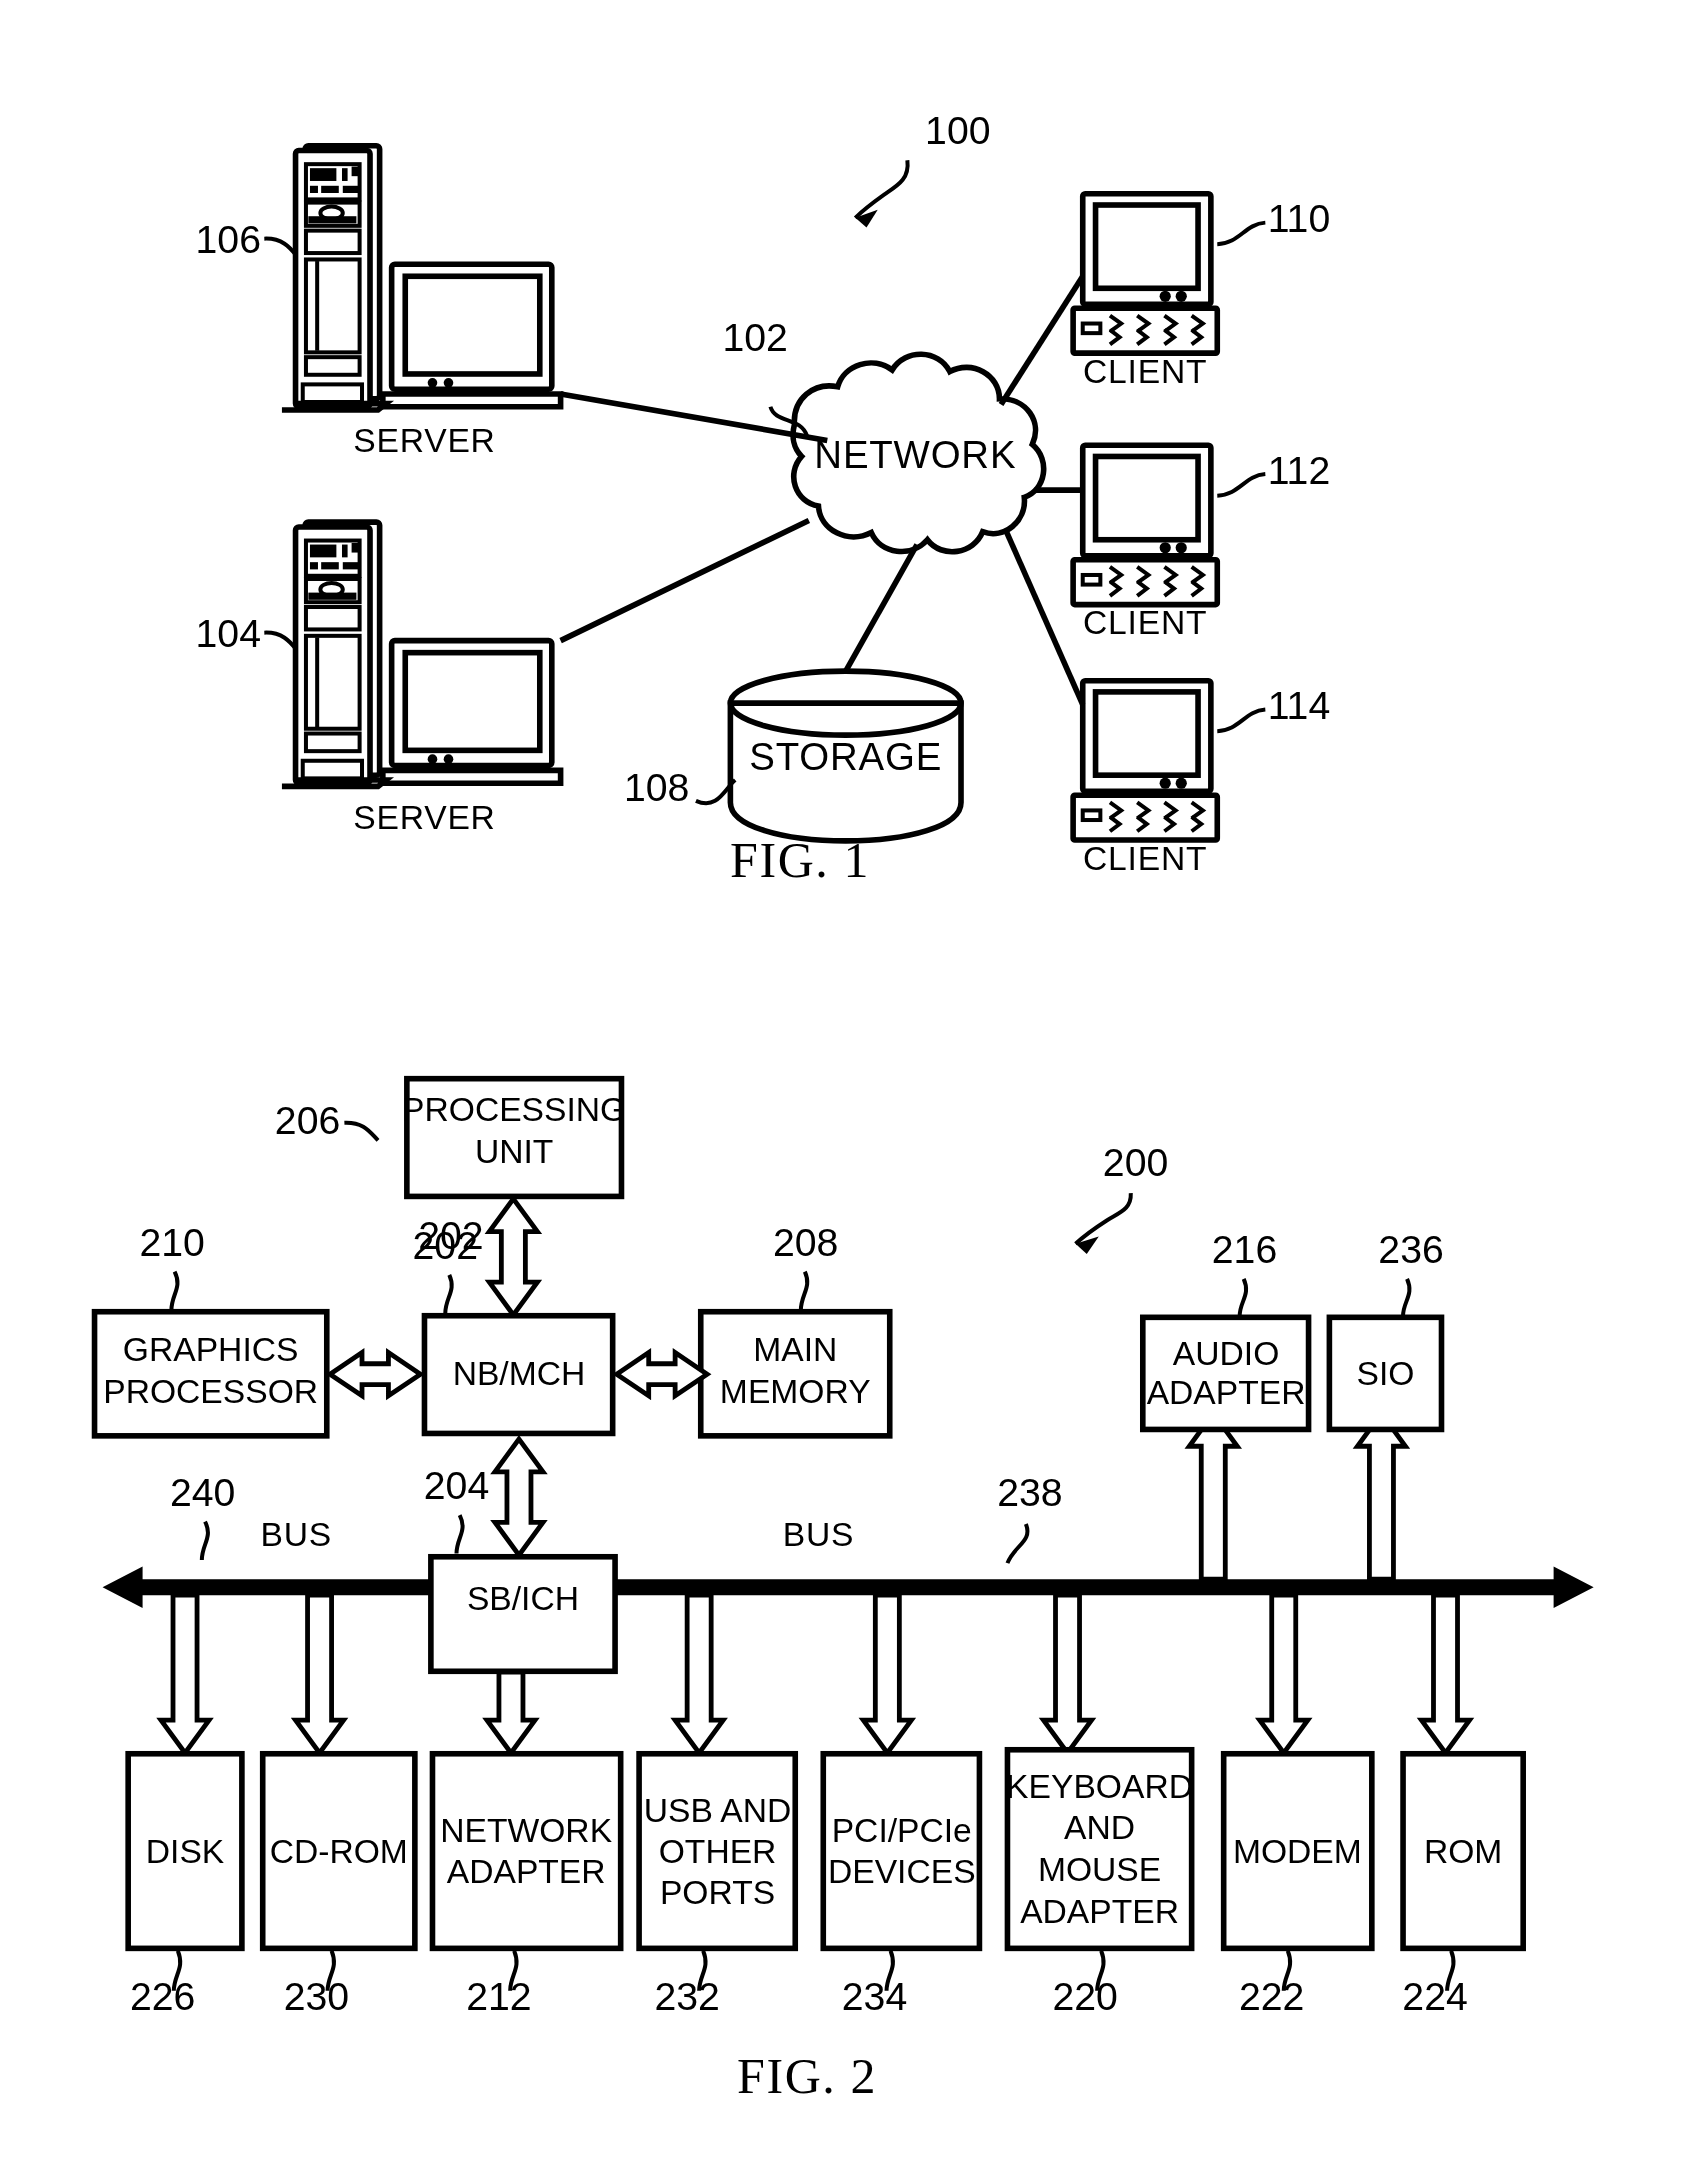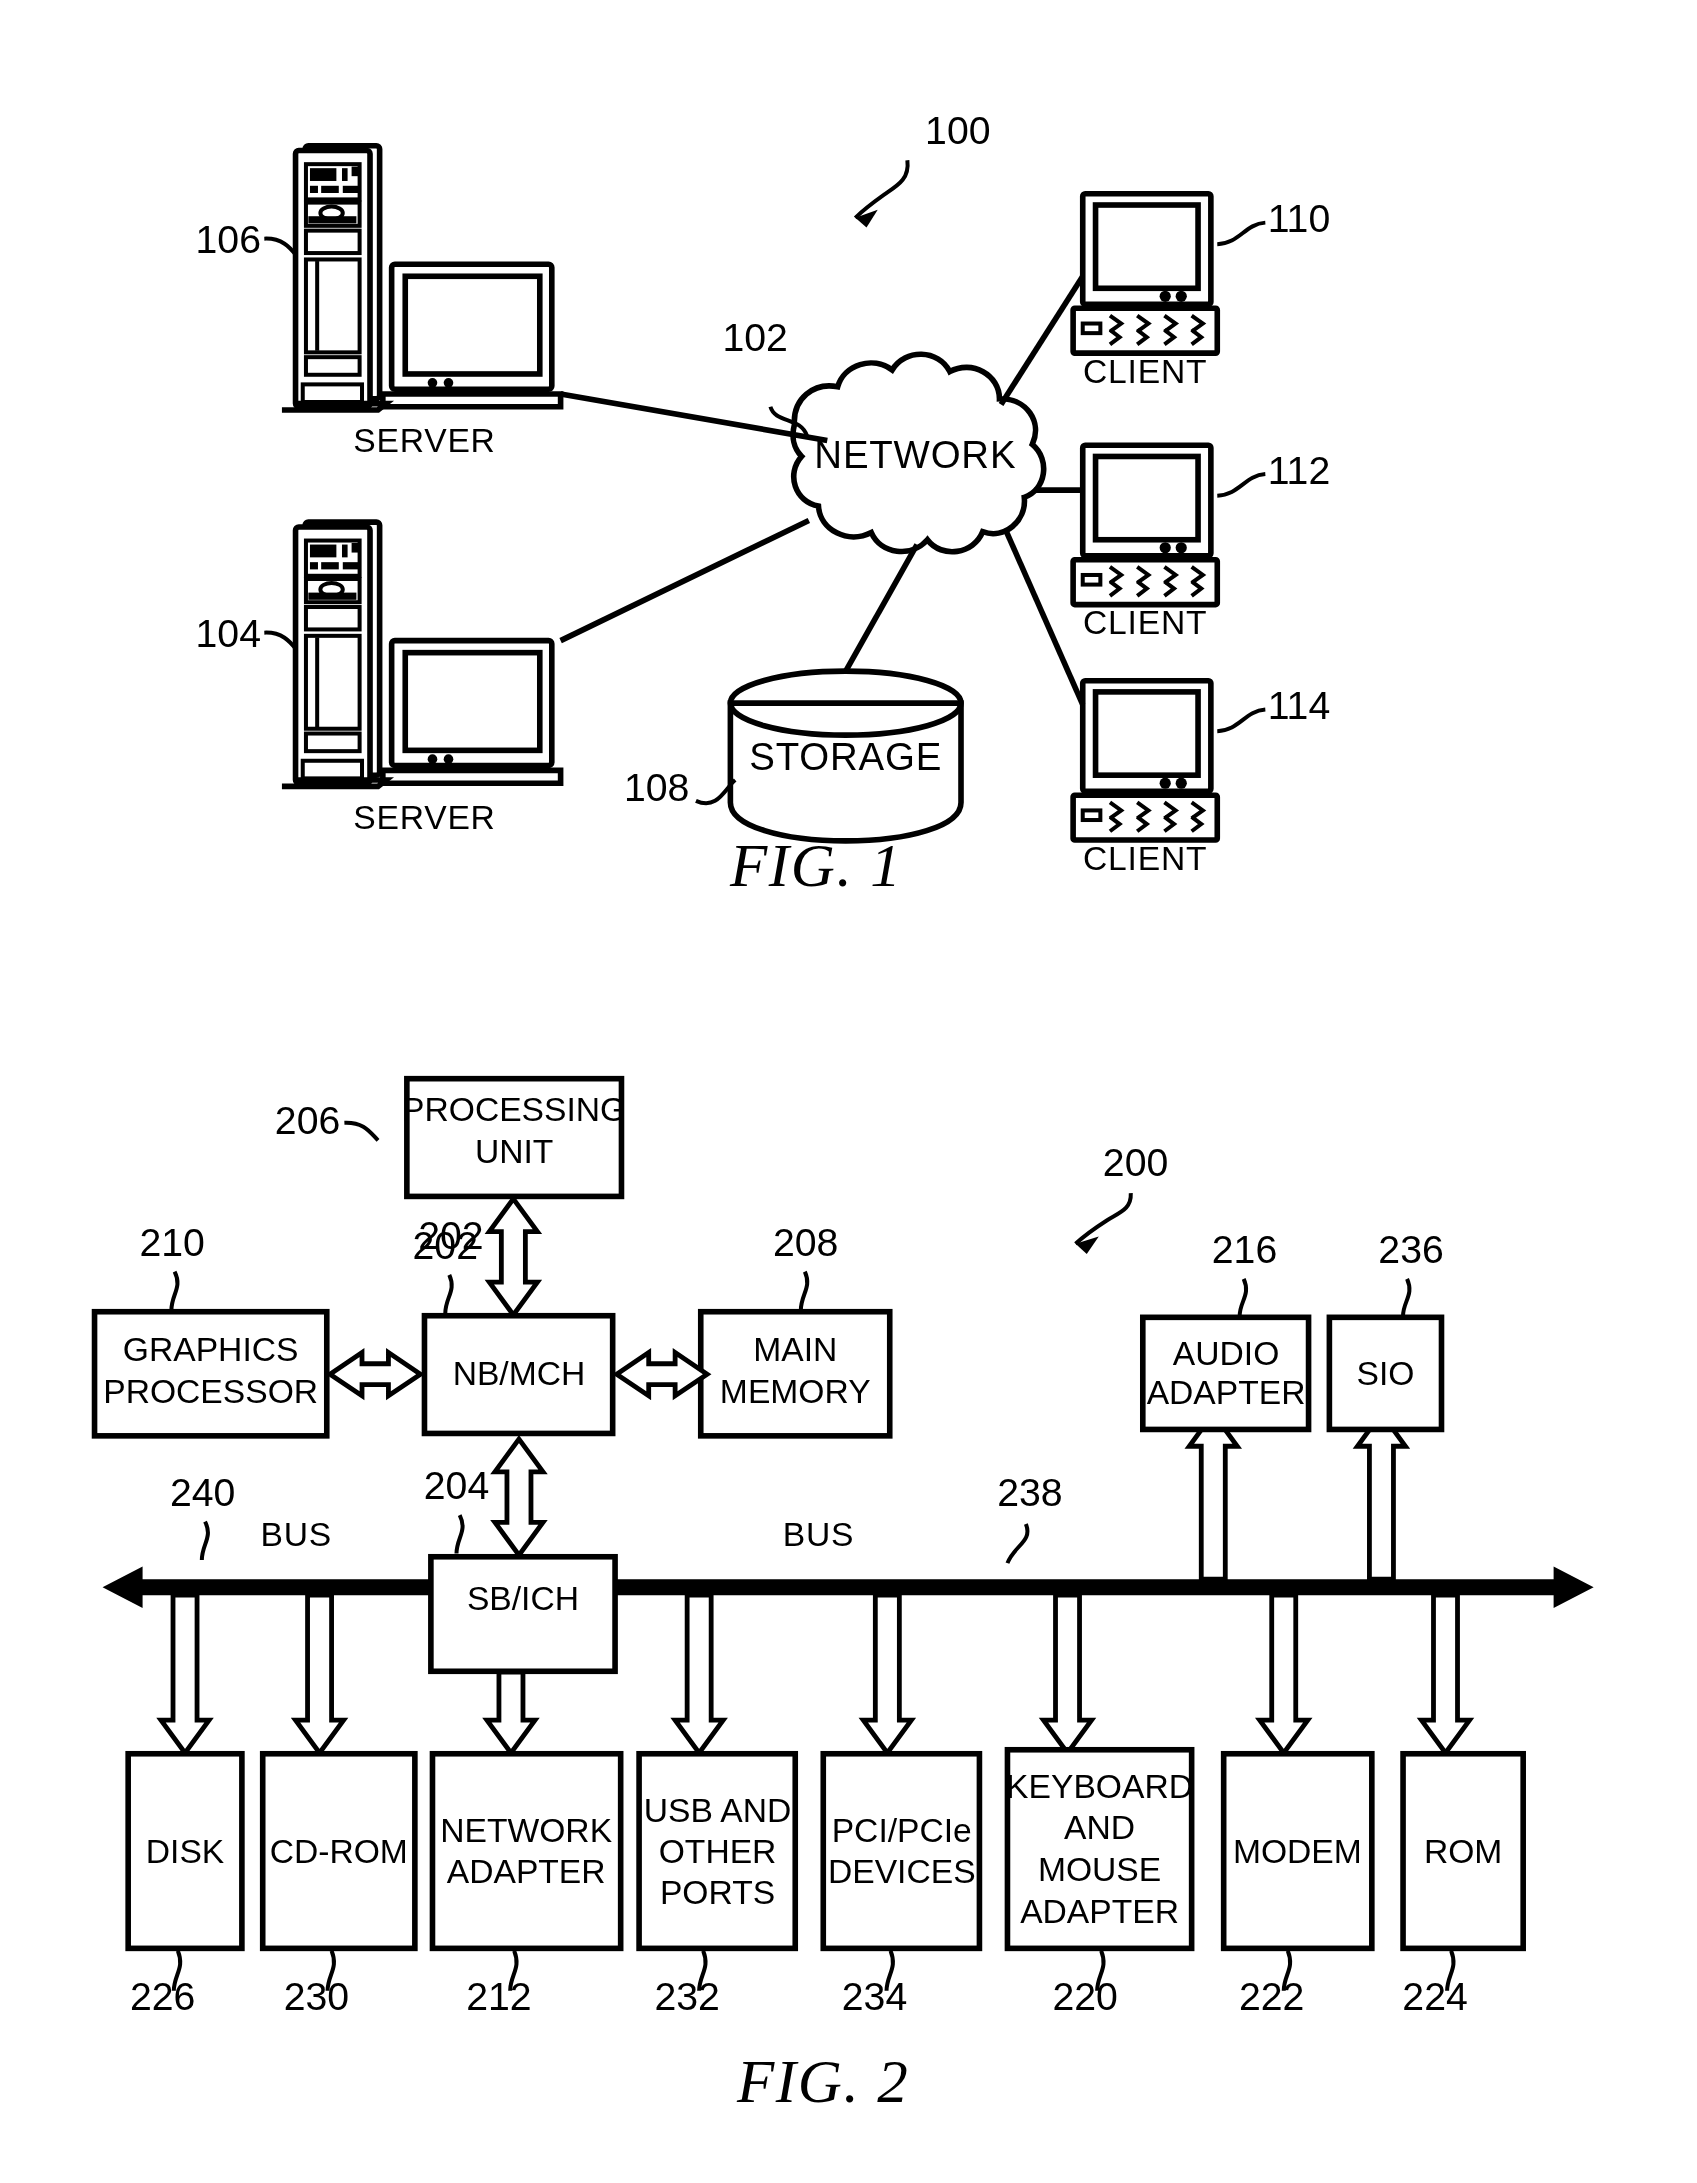--- a/index.html
+++ b/index.html
@@ -1,21 +1,21 @@
 <!DOCTYPE html>
 <html style="font-size:13px"><head>
 <meta charset="utf-8">
 <style>
   html,body{margin:0;padding:0;background:#fff;}
   body{width:1697px;height:2183px;position:relative;font-family:"Liberation Sans",sans-serif;color:#000;}
   #root{position:absolute;left:0;top:0;width:1697px;height:2183px;}
   svg{display:block;}
   .fig-caption{
-    position:absolute;font-family:"Liberation Serif",serif;font-style:italic;
-    font-size:61px;letter-spacing:1.6px;color:#000;white-space:nowrap;
+    position:absolute;font-family:"Liberation Serif",serif;
+    font-size:50px;letter-spacing:1.6px;color:#000;white-space:nowrap;
   }
   #fig1-caption{left:730px;top:831px;}
   #fig2-caption{left:737px;top:2047px;text-align:right;}
 </style>
 </head>
 <body>
 
 <div id="root">
 
 <svg width="1697" height="2183" viewBox="0 0 2119 2726">

